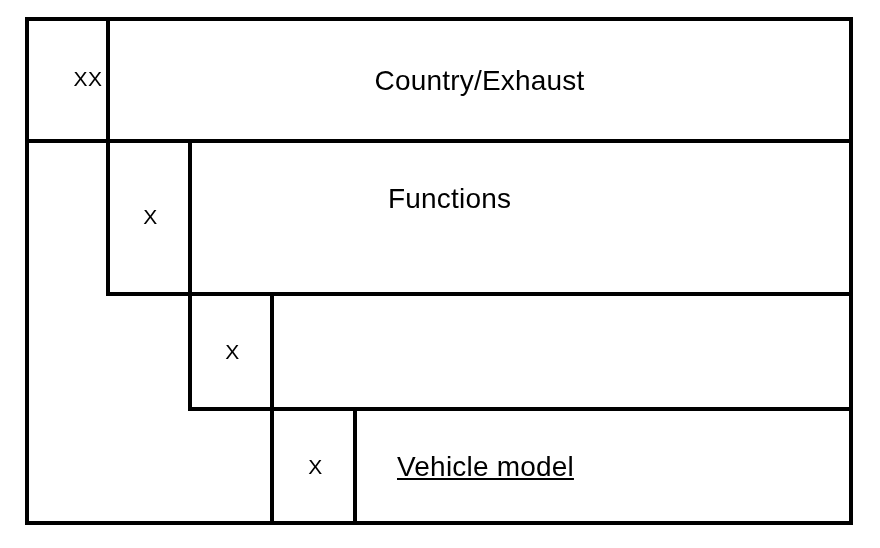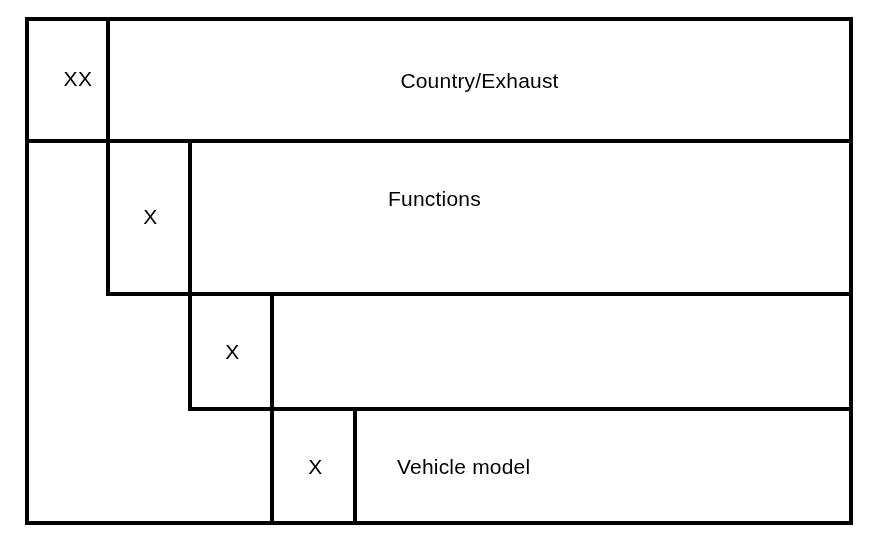--- a/index.html
+++ b/index.html
@@ -27,21 +27,21 @@
   .line {
     position: absolute;
     background: #000000;
   }
 
   
   .cell-text {
     position: absolute;
     color: #000000;
     font-family: "Liberation Sans", sans-serif;
-    font-size: 21px;
+    font-size: 28px;
     line-height: 27px;
     white-space: pre-line;
     letter-spacing: 0.2px;
   }
   .marker {
     position: absolute;
     color: #000000;
     font-family: "Liberation Sans", sans-serif;
     font-size: 21px;
     line-height: 21px;
@@ -61,30 +61,30 @@
 
   <div class="line" style="left:25px;  top:139px; width:828px; height:4px;"></div>
   <div class="line" style="left:108px; top:292px; width:745px; height:4px;"></div>
   <div class="line" style="left:190px; top:407px; width:663px; height:4px;"></div>
 
   <div class="line" style="left:106px; top:17px;  width:4px; height:279px;"></div>
   <div class="line" style="left:188px; top:139px; width:4px; height:272px;"></div>
   <div class="line" style="left:270px; top:292px; width:4px; height:233px;"></div>
   <div class="line" style="left:353px; top:407px; width:4px; height:118px;"></div>
 
-  <div class="marker" style="left:17px; top:68px; width:78px;padding-left:22px;">XX</div>
+  <div class="marker" style="left:27px; top:68px; width:78px;padding-left:22px;">XX</div>
 
   <div class="cell-text" style="left:110px; top:67px; width:739px; text-align:center;">Country/Exhaust</div>
 
   <div class="marker" style="left:112px; top:206px; width:77px;">X</div>
 
   <div style="position:absolute; left:388px; top:185px;">
     <div class="cell-text" style="position:static; white-space:nowrap;text-align:center;">Functions</div>
   </div>
 
   <div class="marker" style="left:194px; top:341px; width:77px;">X</div>
 
 
   <div class="marker" style="left:277px; top:456px; width:77px;">X</div>
 
-  <div class="cell-text" style="left:397px; top:453px; white-space:nowrap;">Vehicle model</div>
+  <div class="cell-text" style="left:397px; top:453px; white-space:nowrap;text-decoration:underline;">Vehicle model</div>
 
 </div>
 
 </body></html>

